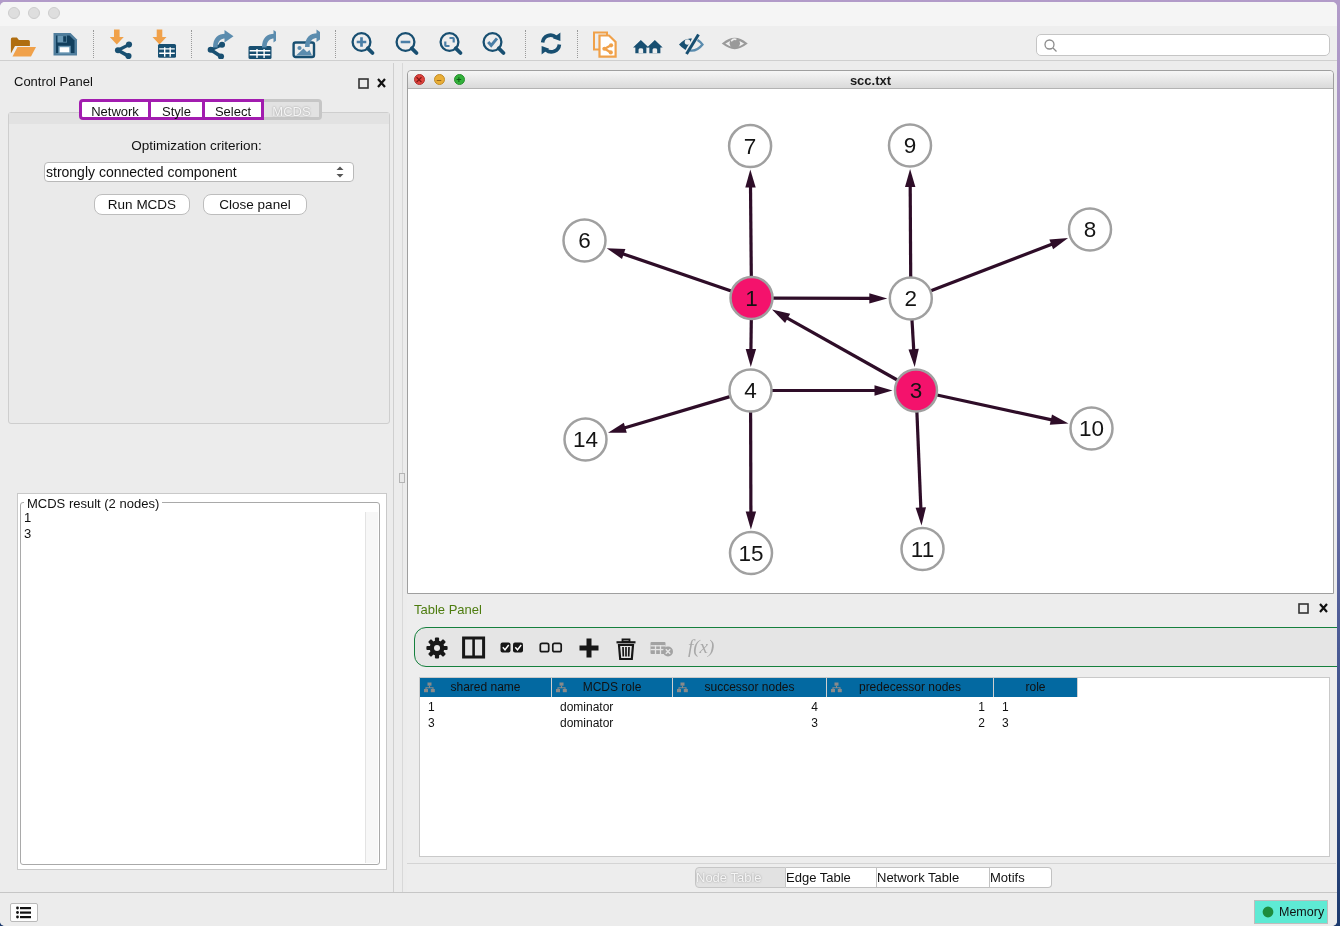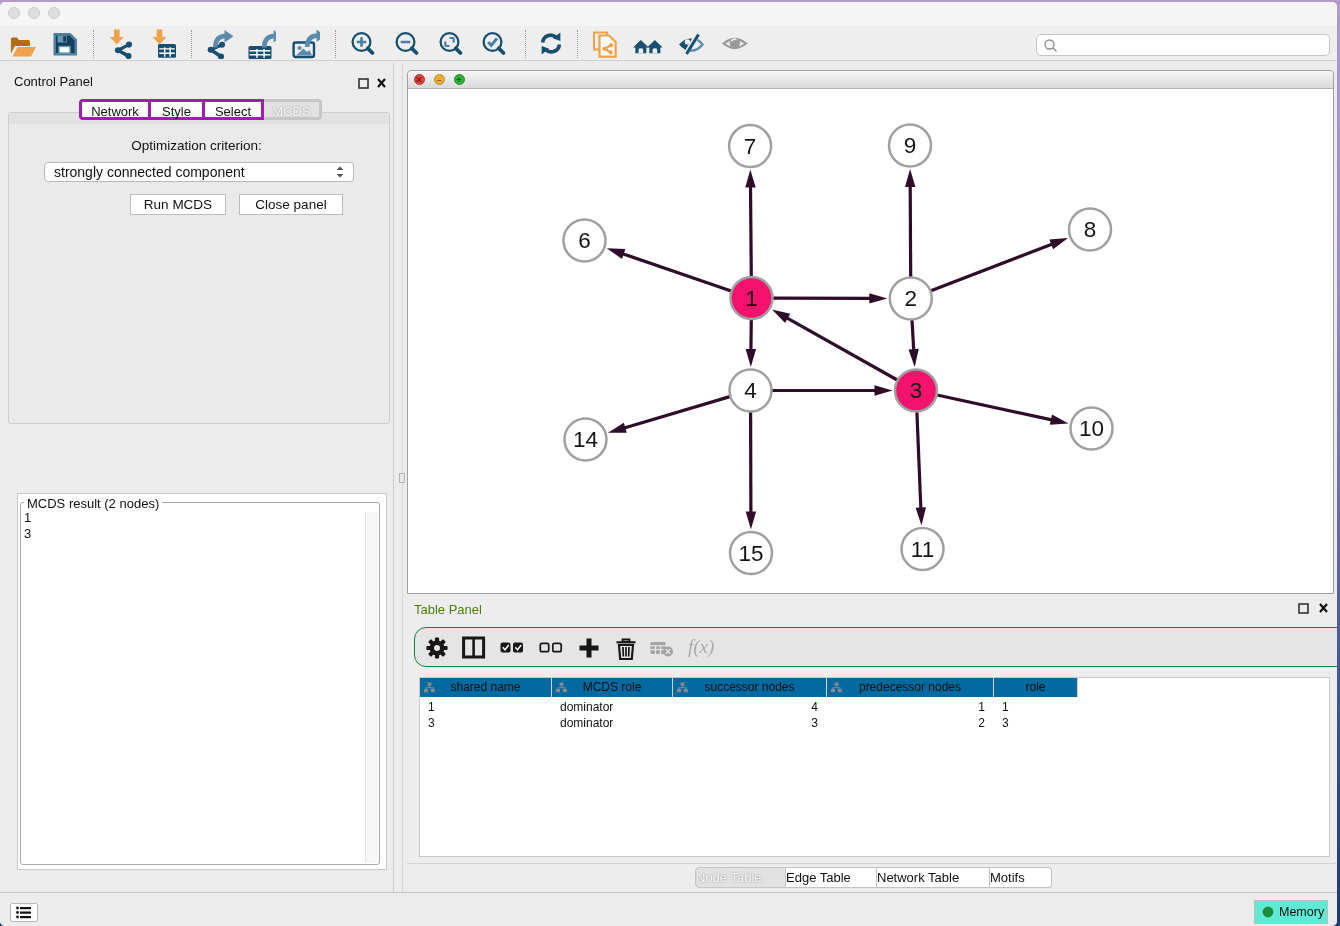--- a/index.html
+++ b/index.html
@@ -22,23 +22,23 @@
 #cp-head { position:absolute; left:14px; top:11px; font-size:13px; color:#111; }
 #cp-box { position:absolute; left:8px; top:49px; width:382px; height:312px;
   background:#eaeaea; border:1px solid #cecece; border-radius:3px; }
 #cp-band { position:absolute; left:9px; top:50px; width:380px; height:11px; background:#e2e2e2; }
 .tab { position:absolute; top:36px; height:21px; background:#fff; border:3px solid #a21caf;
   font-size:13px; color:#111; text-align:center; line-height:19px; }
 .tabd, .btab.tabd { background:#e2e2e2; color:#f5f5f5; text-shadow:0 0 2px #909090; border-color:#c6c6c6; }
 #optlab { position:absolute; left:0; top:75px; width:393px; text-align:center; font-size:13.5px; color:#111; }
 #dropdown { position:absolute; left:44px; top:99px; width:310px; height:20px; background:#fff;
   border:1px solid #b9b9b9; border-radius:4px; font-size:14px; color:#111; line-height:18px;
-  padding-left:9px; }
+  padding-left:1px; }
 .btn { position:absolute; top:131px; height:21px; background:#fff; border:1px solid #bdbdbd;
-  border-radius:0; font-size:13.5px; color:#111; text-align:center; line-height:19px;margin-left:36px; }
+  border-radius:8px; font-size:13.5px; color:#111; text-align:center; line-height:19px; }
 #resultpanel { position:absolute; left:17px; top:430px; width:370px; height:377px; background:#fff;
   border:1px solid #c9c9c9; }
 #grp-border { position:absolute; left:19.5px; top:439px; width:360px; height:363px;
   border:1px solid #a9a9a9; border-radius:3px; }
 #grp-label { position:absolute; left:24px; top:433px; font-size:13px; color:#111; background:#fff; padding:0 3px; z-index:2;}
 #mcds-text { position:absolute; left:24px; top:447px; font-size:13px; color:#111; line-height:16px; }
 #mcds-scroll { position:absolute; left:365px; top:449px; width:13px; height:351px; background:#f7f7f7; border-left:1px solid #e3e3e3;}
 #split-v { position:absolute; left:393px; top:61px; width:14px; height:829px; background:#ececec;
   border-left:1px solid #cfcfcf; }
 #split-v2 { position:absolute; left:402px; top:61px; width:1px; height:829px; background:#d8d8d8; }
@@ -249,20 +249,21 @@
   <div id="split-v"></div>
   <div id="split-v2"></div>
   <div id="split-h1"></div>
   <div id="split-h2"></div>
 
   <div id="netwin">
     <div id="nettitle">
       <div class="tlc" style="left:5.5px; background:#e0443e; border:1px solid #b03330; color:#7e1815;">✕</div>
       <div class="tlc" style="left:25.5px; background:#e9ae37; border:1px solid #c28d27; color:#91631a;">–</div>
       <div class="tlc" style="left:45.5px; background:#32b03a; border:1px solid #27902e; color:#115c17;">+</div>
+      <span>scc.txt</span>
     </div>
     <svg style="position:absolute; left:0; top:18px;" width="926" height="504" viewBox="407.5 88.5 926 504">
 <line x1="750.8" y1="276.0" x2="750.0" y2="185.1" stroke="#2e0d28" stroke-width="3.2"></line>
 <polygon points="749.8,169.1 755.2,187.1 744.8,187.1" fill="#2e0d28"></polygon>
 <line x1="730.7" y1="290.5" x2="621.3" y2="252.9" stroke="#2e0d28" stroke-width="3.2"></line>
 <polygon points="606.2,247.7 624.9,248.6 621.5,258.4" fill="#2e0d28"></polygon>
 <line x1="772.5" y1="297.6" x2="870.8" y2="297.9" stroke="#2e0d28" stroke-width="3.2"></line>
 <polygon points="886.8,297.9 868.8,303.1 868.8,292.7" fill="#2e0d28"></polygon>
 <line x1="750.8" y1="319.0" x2="750.4" y2="350.5" stroke="#2e0d28" stroke-width="3.2"></line>
 <polygon points="750.3,366.5 745.2,348.4 755.6,348.6" fill="#2e0d28"></polygon>

